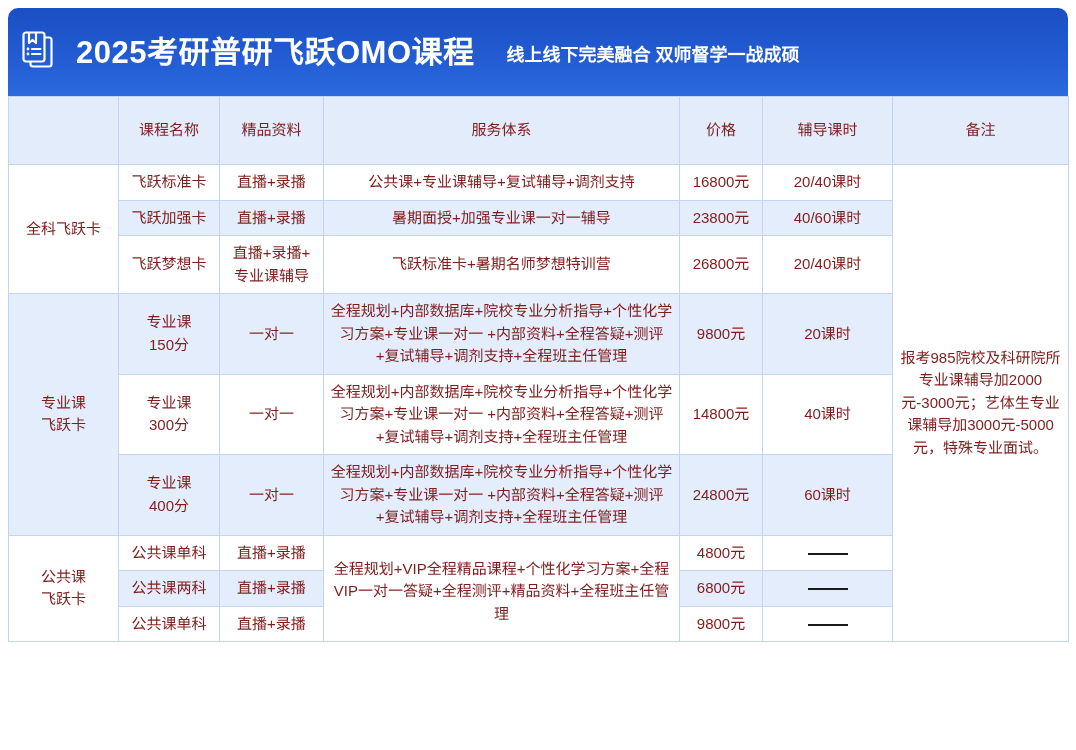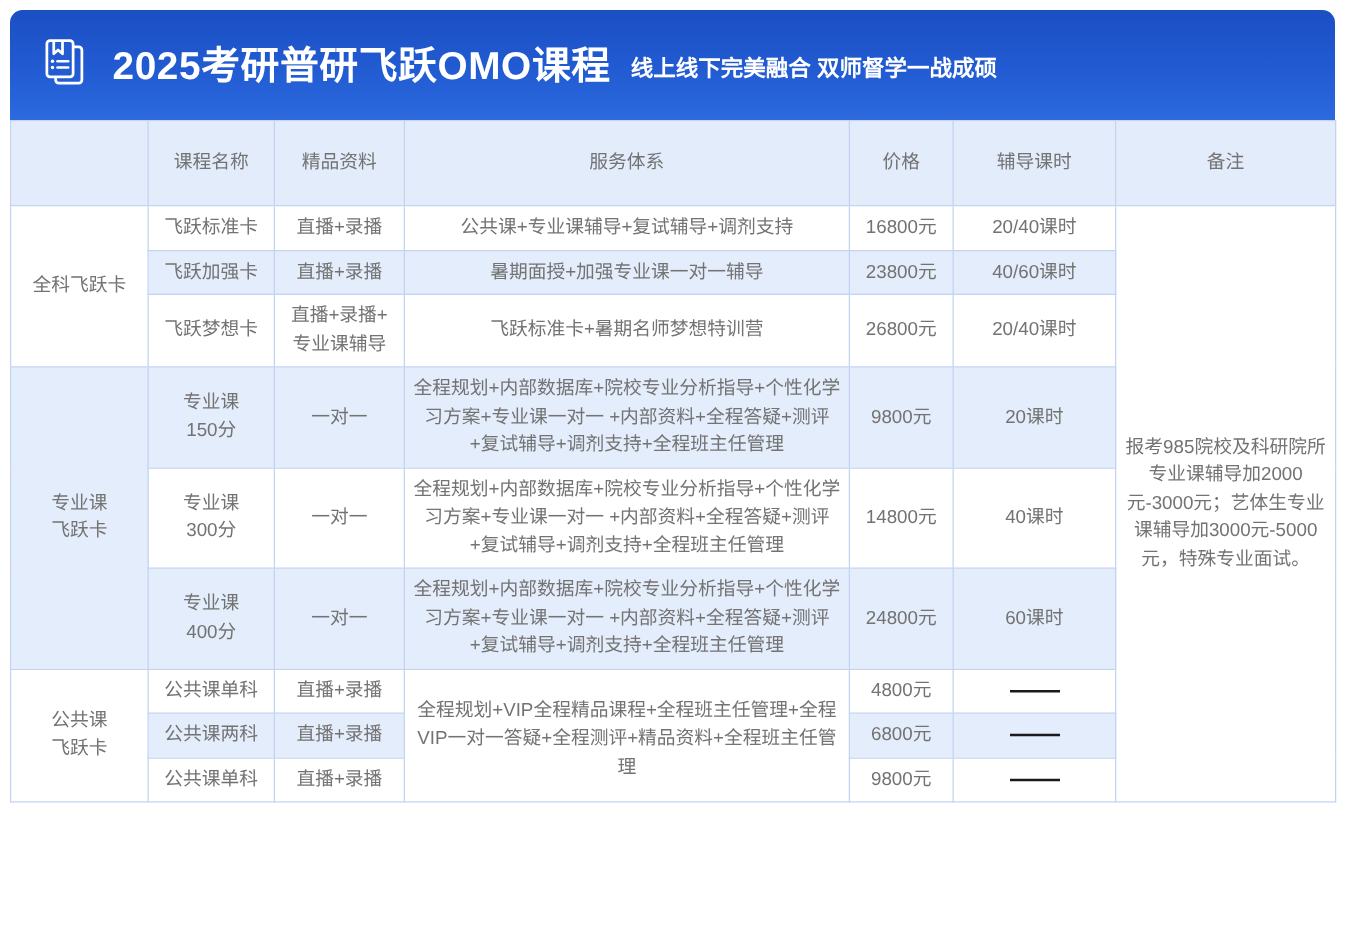--- a/index.html
+++ b/index.html
@@ -23,21 +23,21 @@
 
   
   .banner {
     position: relative;
     height: 88px;
     margin-top: 8px;
     border-radius: 10px 10px 0 0;
     background: linear-gradient(180deg, #1b4fc4 0%, #225bd2 55%, #2c6ade 100%);
     display: flex;
     align-items: center;
-    padding-left: 24px;
+    padding-left: 10px;
     overflow: hidden;
   }
 
   .banner-icon {
     width: 40px;
     height: 46px;
     flex: 0 0 auto;
     margin-right: 18px;
     display: block;
   }
@@ -48,21 +48,21 @@
     font-weight: bold;
     letter-spacing: 0.5px;
     white-space: nowrap;
     line-height: 1;
   }
 
   .banner-subtitle {
     color: #ffffff;
     font-size: 18px;
     font-weight: bold;
-    margin-left: 16px;
+    margin-left: 32px;
     white-space: nowrap;
     line-height: 1;
     padding-top: 5px;
   }
 
   
   .table-wrap {
     width: 1060px;
     background: #ffffff;
   }
@@ -72,21 +72,21 @@
     border-collapse: collapse;
     table-layout: fixed;
     background: #ffffff;
   }
 
   table.course td,
   table.course th {
     border: 1px solid #c2d4f0;
     text-align: center;
     vertical-align: middle;
-    color: #737373;
+    color: #7f1d1d;
     font-size: 15px;
     font-weight: normal;
     line-height: 1.5;
     padding: 6px 4px;
   }
 
   
   thead th {
     background: #e3ecfb;
     border-color: #e3ecfb;
@@ -256,21 +256,21 @@
           <td class="service-cell row-blue">全程规划+内部数据库+院校专业分析指导+个性化学习方案+专业课一对一 +内部资料+全程答疑+测评+复试辅导+调剂支持+全程班主任管理</td>
           <td class="price-cell row-blue">24800元</td>
           <td class="hours-cell row-blue">60课时</td>
         </tr>
 
         <tr class="row-white">
           <td class="group-cell group-white pre" rowspan="3">公共课
 飞跃卡</td>
           <td class="name-cell">公共课单科</td>
           <td class="form-cell">直播+录播</td>
-          <td class="service-cell" rowspan="3" style="vertical-align:top;padding-top:22px;">全程规划+VIP全程精品课程+全程班主任管理+全程VIP一对一答疑+全程测评+精品资料+全程班主任管理</td>
+          <td class="service-cell" rowspan="3" style="vertical-align:top;padding-top:22px;">全程规划+VIP全程精品课程+个性化学习方案+全程VIP一对一答疑+全程测评+精品资料+全程班主任管理</td>
           <td class="price-cell">4800元</td>
           <td class="hours-cell">
             <span class="dash"></span>
           </td>
         </tr>
 
         <tr class="row-blue">
           <td class="name-cell row-blue">公共课两科</td>
           <td class="form-cell row-blue">直播+录播</td>
           <td class="price-cell row-blue">6800元</td>

